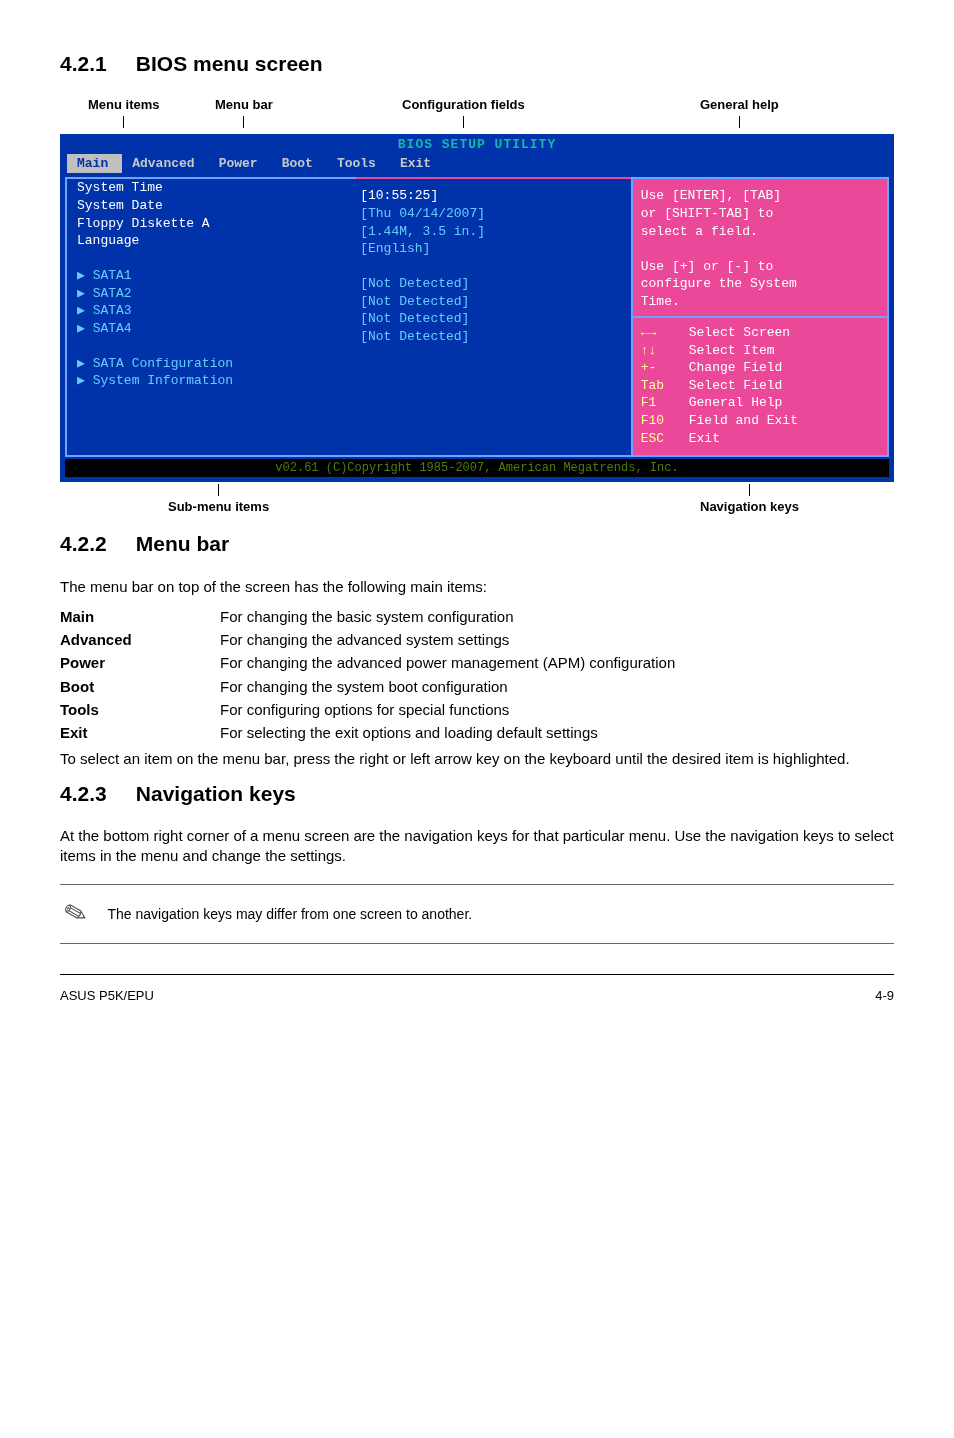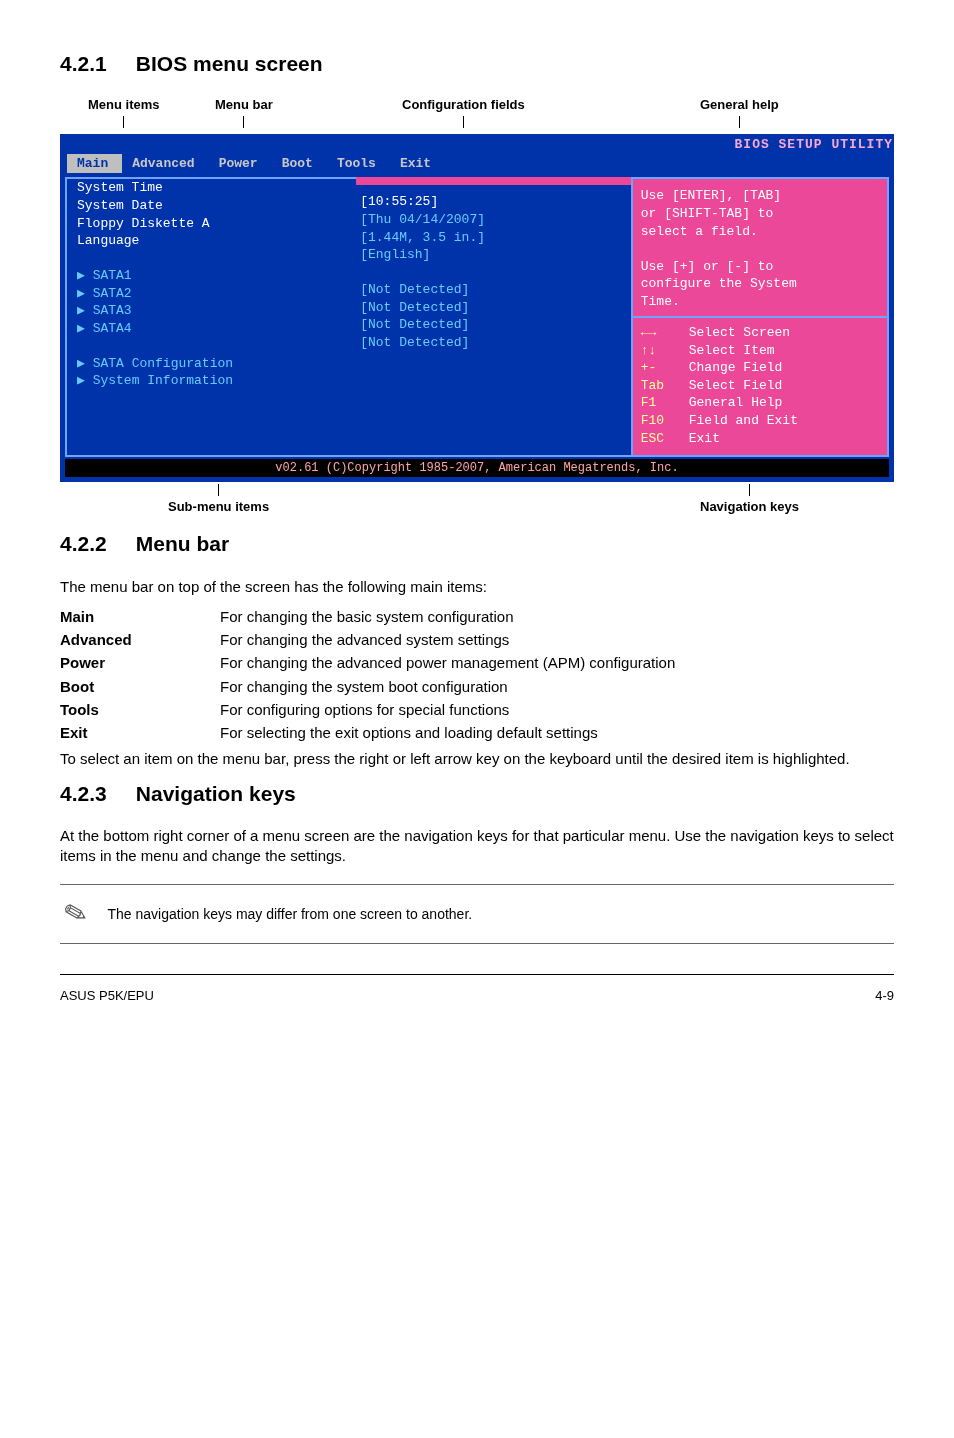--- a/index.html
+++ b/index.html
@@ -23,38 +23,38 @@
   .labels-row { display:flex; font-weight:bold; font-size:13px; margin: 16px 0 4px 0; position:relative; height:34px;}
   .lbl { position:absolute; top:0; display:flex; flex-direction:column; align-items:center;}
   .lbl .stick { width:1px; height:12px; background:#000; margin-top:2px;}
   .lbl-menuitems { left:28px; }
   .lbl-menubar { left:155px; }
   .lbl-config { left:342px; }
   .lbl-genhelp { left:640px; }
 
   
   .bios-wrap { border:1px solid #0033aa; background:#0033aa; font-family: "Courier New", monospace; font-size:13px; color:#fff; }
-  .bios-title { background:#0033aa; text-align:right; color:#f9a8d4; font-weight:bold; letter-spacing:1px; padding:1px 0 0 0;}
+  .bios-title { background:#0033aa; text-align:center; color:#14b8a6; font-weight:bold; letter-spacing:1px; padding:1px 0 0 0;}
   .bios-tabs { display:flex; background:#0033aa; padding: 0 6px 2px 6px; gap:0; color:#c8c8c8; font-weight:bold;}
   .bios-tabs span { padding: 1px 14px 1px 10px; }
   .bios-tabs .active { background:#bfbfbf; color:#0033aa; }
   .bios-body { display:flex; background:#0033aa; }
   .bios-left { flex:0 0 35%; background:#0033aa; border:2px solid #6fa3ff; border-right:none; margin:2px 0 2px 4px; padding:0 4px 8px 10px;}
-  .bios-mid { flex:0 0 33%; background:#0033aa; border-top:8px solid #ec4899; border-bottom:2px solid #6fa3ff; margin:2px 0 2px 0; padding:8px 4px 8px 4px;}
+  .bios-mid { flex:0 0 33%; background:#0033aa; border-top:2px solid #ec4899; border-bottom:2px solid #6fa3ff; margin:2px 0 2px 0; padding:8px 4px 8px 4px;}
   .bios-right { flex:1; background:#ec4899; border:2px solid #6fa3ff; margin:2px 4px 2px 0; padding:8px 8px 8px 8px; color:#fff;}
   .bios-left, .bios-mid { color:#66ccff;}
   .bios-left .white, .bios-mid .white, .bios-right .bright { color:#fff; }
   .bios-row { white-space:pre; line-height:1.35;}
   .tri { color:#66ccff; }
   .bios-divider { border-top:2px solid #6fa3ff; margin:6px -8px 6px -8px;}
   .bios-right .keyhint { display:flex; gap:10px;}
   .bios-right .keyhint .k { width:38px; color:#ffff99; }
   .yellow { color:#ffff99; }
   
-  .footer-bar { background:#000; color:#fca5a5; text-align:center; padding:1px 0; font-family:"Courier New",monospace; font-size:12px; margin: 0 4px 4px 4px;}
+  .footer-bar { background:#000; color:#4d7c0f; text-align:center; padding:1px 0; font-family:"Courier New",monospace; font-size:12px; margin: 0 4px 4px 4px;}
 
   
   .sub-labels { position:relative; height:36px; font-weight:bold; font-size:13px; margin-top:2px;}
   .sub-labels .stick-up { width:1px; height:12px; background:#000; margin:0 auto 2px auto;}
   .sub-sub { position:absolute; left:108px; top:0; text-align:center;}
   .sub-nav { position:absolute; left:640px; top:0; text-align:center;}
 
   
   p.body { margin: 6px 0 10px 0; }
 

